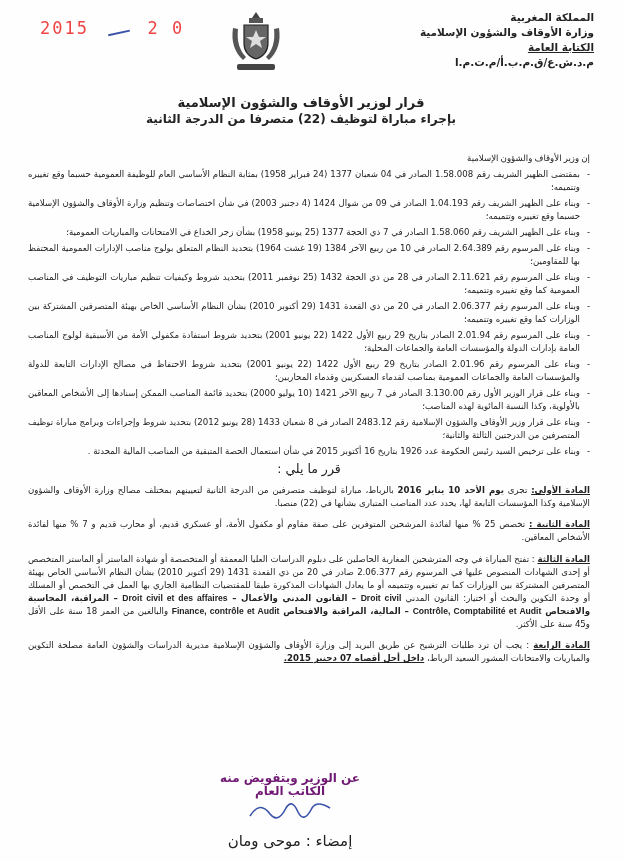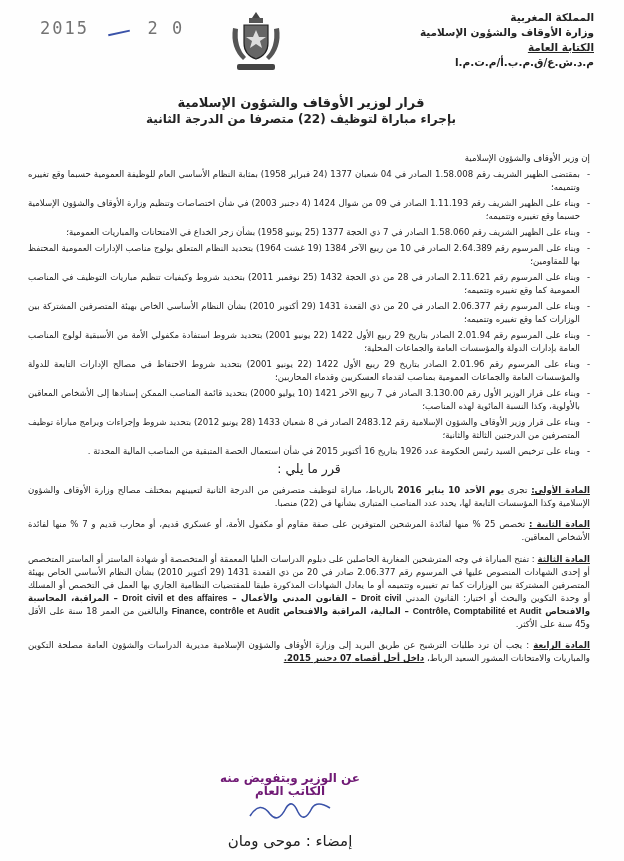--- a/index.html
+++ b/index.html
@@ -1,32 +1,32 @@
 <!DOCTYPE html>
 <html><head>
 <meta charset="utf-8">
 <style>
   html, body { margin:0; padding:0; background:#fdfdfd; }
   body { width:624px; height:861px; position:relative; overflow:hidden;
          font-family:"DejaVu Sans", sans-serif; color:#222; }
   .page { position:absolute; inset:0; background:#fefefe; }
-  .stamp-date { position:absolute; left:40px; top:18px; color:#737373;
+  .stamp-date { position:absolute; left:40px; top:18px; color:#ef4444;
                 font-family:"DejaVu Sans Mono", monospace; font-size:17px; letter-spacing:2px; }
   .stamp-date .scribble { display:inline-block; width:22px; height:10px; border-bottom:2px solid #3a52a8; transform:rotate(-12deg); margin:0 6px; }
   .emblem { position:absolute; left:227px; top:8px; width:58px; height:70px; }
   .header-right { position:absolute; right:30px; top:10px; text-align:right; direction:rtl;
                   font-size:10.5px; font-weight:bold; line-height:15px; }
   .title-block { position:absolute; left:136px; top:95px; width:330px; text-align:center; direction:rtl; }
   .title-block .t1 { font-size:13px; font-weight:bold; }
   .title-block .t2 { font-size:11.5px; font-weight:bold; margin-top:2px; }
   .title-block .t2 .stampnum { color:#3a52a8; font-family:"DejaVu Sans Mono", monospace; font-size:12px; }
   .title-block .t3 { font-size:12px; font-weight:bold; margin-top:2px; }
   .body { position:absolute; left:28px; right:34px; top:152px; direction:rtl; text-align:justify;
           font-size:8.6px; line-height:13px; }
-  .preamble-line { margin:0 0 3px 0; }
+  .preamble-line { margin:0 0 3px 0;font-family:Liberation Serif, serif; }
   ul.visas { list-style:none; margin:0; padding:0; }
   ul.visas li { position:relative; padding-right:10px; margin-bottom:3px; }
   ul.visas li::before { content:"-"; position:absolute; right:0; top:0; }
   .decides { text-align:center; font-weight:normal; font-size:12.5px; margin:4px 0 4px; }
   .article { margin-bottom:4px; }
   .article .lbl { font-weight:bold; text-decoration:underline; }
   .b { font-weight:bold; }
   .lat { direction:ltr; unicode-bidi:embed; font-family:"Liberation Sans", sans-serif; font-weight:bold; }
   .sig { position:absolute; left:215px; top:772px; width:150px; text-align:center; direction:rtl; }
   .sig .ink { color:#701a75; font-size:12px; font-weight:bold; line-height:13px; }
@@ -63,21 +63,21 @@
 
   <div class="title-block">
     <div class="t1">قرار لوزير الأوقاف والشؤون الإسلامية</div>
     <div class="t3">بإجراء مباراة لتوظيف (22) متصرفا من الدرجة الثانية</div>
   </div>
 
   <div class="body">
     <p class="preamble-line">إن وزير الأوقاف والشؤون الإسلامية</p>
     <ul class="visas">
       <li>بمقتضى الظهير الشريف رقم 1.58.008 الصادر في 04 شعبان 1377 (24 فبراير 1958) بمثابة النظام الأساسي العام للوظيفة العمومية حسبما وقع تغييره وتتميمه؛</li>
-      <li>وبناء على الظهير الشريف رقم 1.11.193 الصادر في 09 من شوال 1424 (4 دجنبر 2003) في شأن اختصاصات وتنظيم وزارة الأوقاف والشؤون الإسلامية حسبما وقع تغييره وتتميمه؛</li>
+      <li>وبناء على الظهير الشريف رقم 1.04.193 الصادر في 09 من شوال 1424 (4 دجنبر 2003) في شأن اختصاصات وتنظيم وزارة الأوقاف والشؤون الإسلامية حسبما وقع تغييره وتتميمه؛</li>
       <li>وبناء على الظهير الشريف رقم 1.58.060 الصادر في 7 ذي الحجة 1377 (25 يونيو 1958) بشأن زجر الخداع في الامتحانات والمباريات العمومية؛</li>
       <li>وبناء على المرسوم رقم 2.64.389 الصادر في 10 من ربيع الآخر 1384 (19 غشت 1964) بتحديد النظام المتعلق بولوج مناصب الإدارات العمومية المحتفظ بها للمقاومين؛</li>
       <li>وبناء على المرسوم رقم 2.11.621 الصادر في 28 من ذي الحجة 1432 (25 نوفمبر 2011) بتحديد شروط وكيفيات تنظيم مباريات التوظيف في المناصب العمومية كما وقع تغييره وتتميمه؛</li>
       <li>وبناء على المرسوم رقم 2.06.377 الصادر في 20 من ذي القعدة 1431 (29 أكتوبر 2010) بشأن النظام الأساسي الخاص بهيئة المتصرفين المشتركة بين الوزارات كما وقع تغييره وتتميمه؛</li>
       <li>وبناء على المرسوم رقم 2.01.94 الصادر بتاريخ 29 ربيع الأول 1422 (22 يونيو 2001) بتحديد شروط استفادة مكفولي الأمة من الأسبقية لولوج المناصب العامة بإدارات الدولة والمؤسسات العامة والجماعات المحلية؛</li>
       <li>وبناء على المرسوم رقم 2.01.96 الصادر بتاريخ 29 ربيع الأول 1422 (22 يونيو 2001) بتحديد شروط الاحتفاظ في مصالح الإدارات التابعة للدولة والمؤسسات العامة والجماعات العمومية بمناصب لقدماء العسكريين وقدماء المحاربين؛</li>
       <li>وبناء على قرار الوزير الأول رقم 3.130.00 الصادر في 7 ربيع الآخر 1421 (10 يوليو 2000) بتحديد قائمة المناصب الممكن إسنادها إلى الأشخاص المعاقين بالأولوية، وكذا النسبة المائوية لهذه المناصب؛</li>
       <li>وبناء على قرار وزير الأوقاف والشؤون الإسلامية رقم 2483.12 الصادر في 8 شعبان 1433 (28 يونيو 2012) بتحديد شروط وإجراءات وبرامج مباراة توظيف المتصرفين من الدرجتين الثالثة والثانية؛</li>
       <li>وبناء على ترخيص السيد رئيس الحكومة عدد 1926 بتاريخ 16 أكتوبر 2015 في شأن استعمال الحصة المتبقية من المناصب المالية المحدثة .</li>
     </ul>

